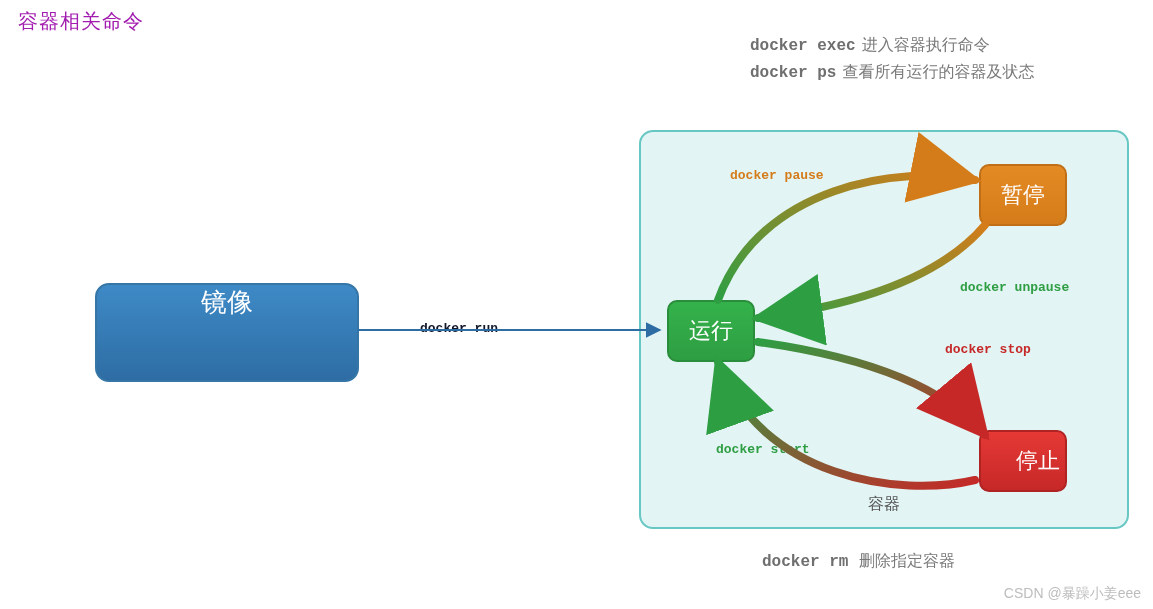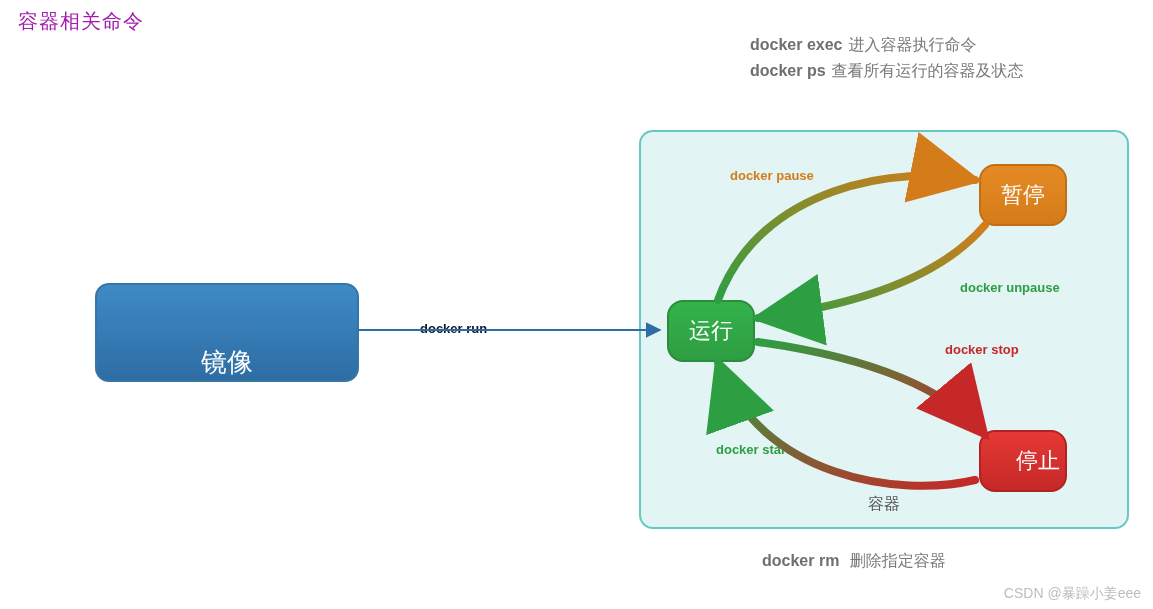--- a/index.html
+++ b/index.html
@@ -5,21 +5,21 @@
   html, body {
     margin: 0;
     padding: 0;
     width: 1153px;
     height: 609px;
     font-family: "PingFang SC", "Microsoft YaHei", sans-serif;
     background: #fff;
     color: #333;
     position: relative;
   }
-  .mono { font-family: Liberation Sans, sans-serif; font-weight: 700; text-align: center; }
+  .mono { font-family: Liberation Mono, monospace; font-weight: 700; text-align: center; }
   .title {
     position: absolute;
     left: 18px;
     top: 8px;
     font-size: 20px;
     font-weight: 400;
     color: #a21caf;
     letter-spacing: 1px;
   }
   .legend {
@@ -34,21 +34,21 @@
     left: 95px;
     top: 283px;
     width: 260px;
     height: 95px;
     background: linear-gradient(180deg, #3e8ac6 0%, #2e6da4 100%);
     border: 2px solid #3576a6;
     border-radius: 14px;
     color: #fff;
     font-size: 26px;
     display: flex;
-    align-items: flex-end;
+    align-items: flex-start;
     justify-content: center;
     font-weight: 500;
     font-family: Liberation Mono, monospace;
   }
   .container-box {
     position: absolute;
     left: 639px;
     top: 130px;
     width: 486px;
     height: 395px;
@@ -62,21 +62,21 @@
     transform: translateX(-50%);
     bottom: 12px;
     font-size: 16px;
     color: #555;
     font-weight: 500;
   }
   .node {
     position: absolute;
     width: 88px;
     height: 62px;
-    border-radius: 16px;
+    border-radius: 10px;
     display: flex;
     align-items: center;
     justify-content: center;
     font-size: 22px;
     color: #fff;
     font-weight: 500;
     box-sizing: border-box;
   }
   .n-run { left: 26px; top: 168px; background: linear-gradient(180deg,#34b24a,#2e9e43); border:2px solid #2a8d3b; }
   .n-pause { left: 338px; top: 32px; background: linear-gradient(180deg,#e48a24,#d57c1a); border:2px solid #c06f17; }

